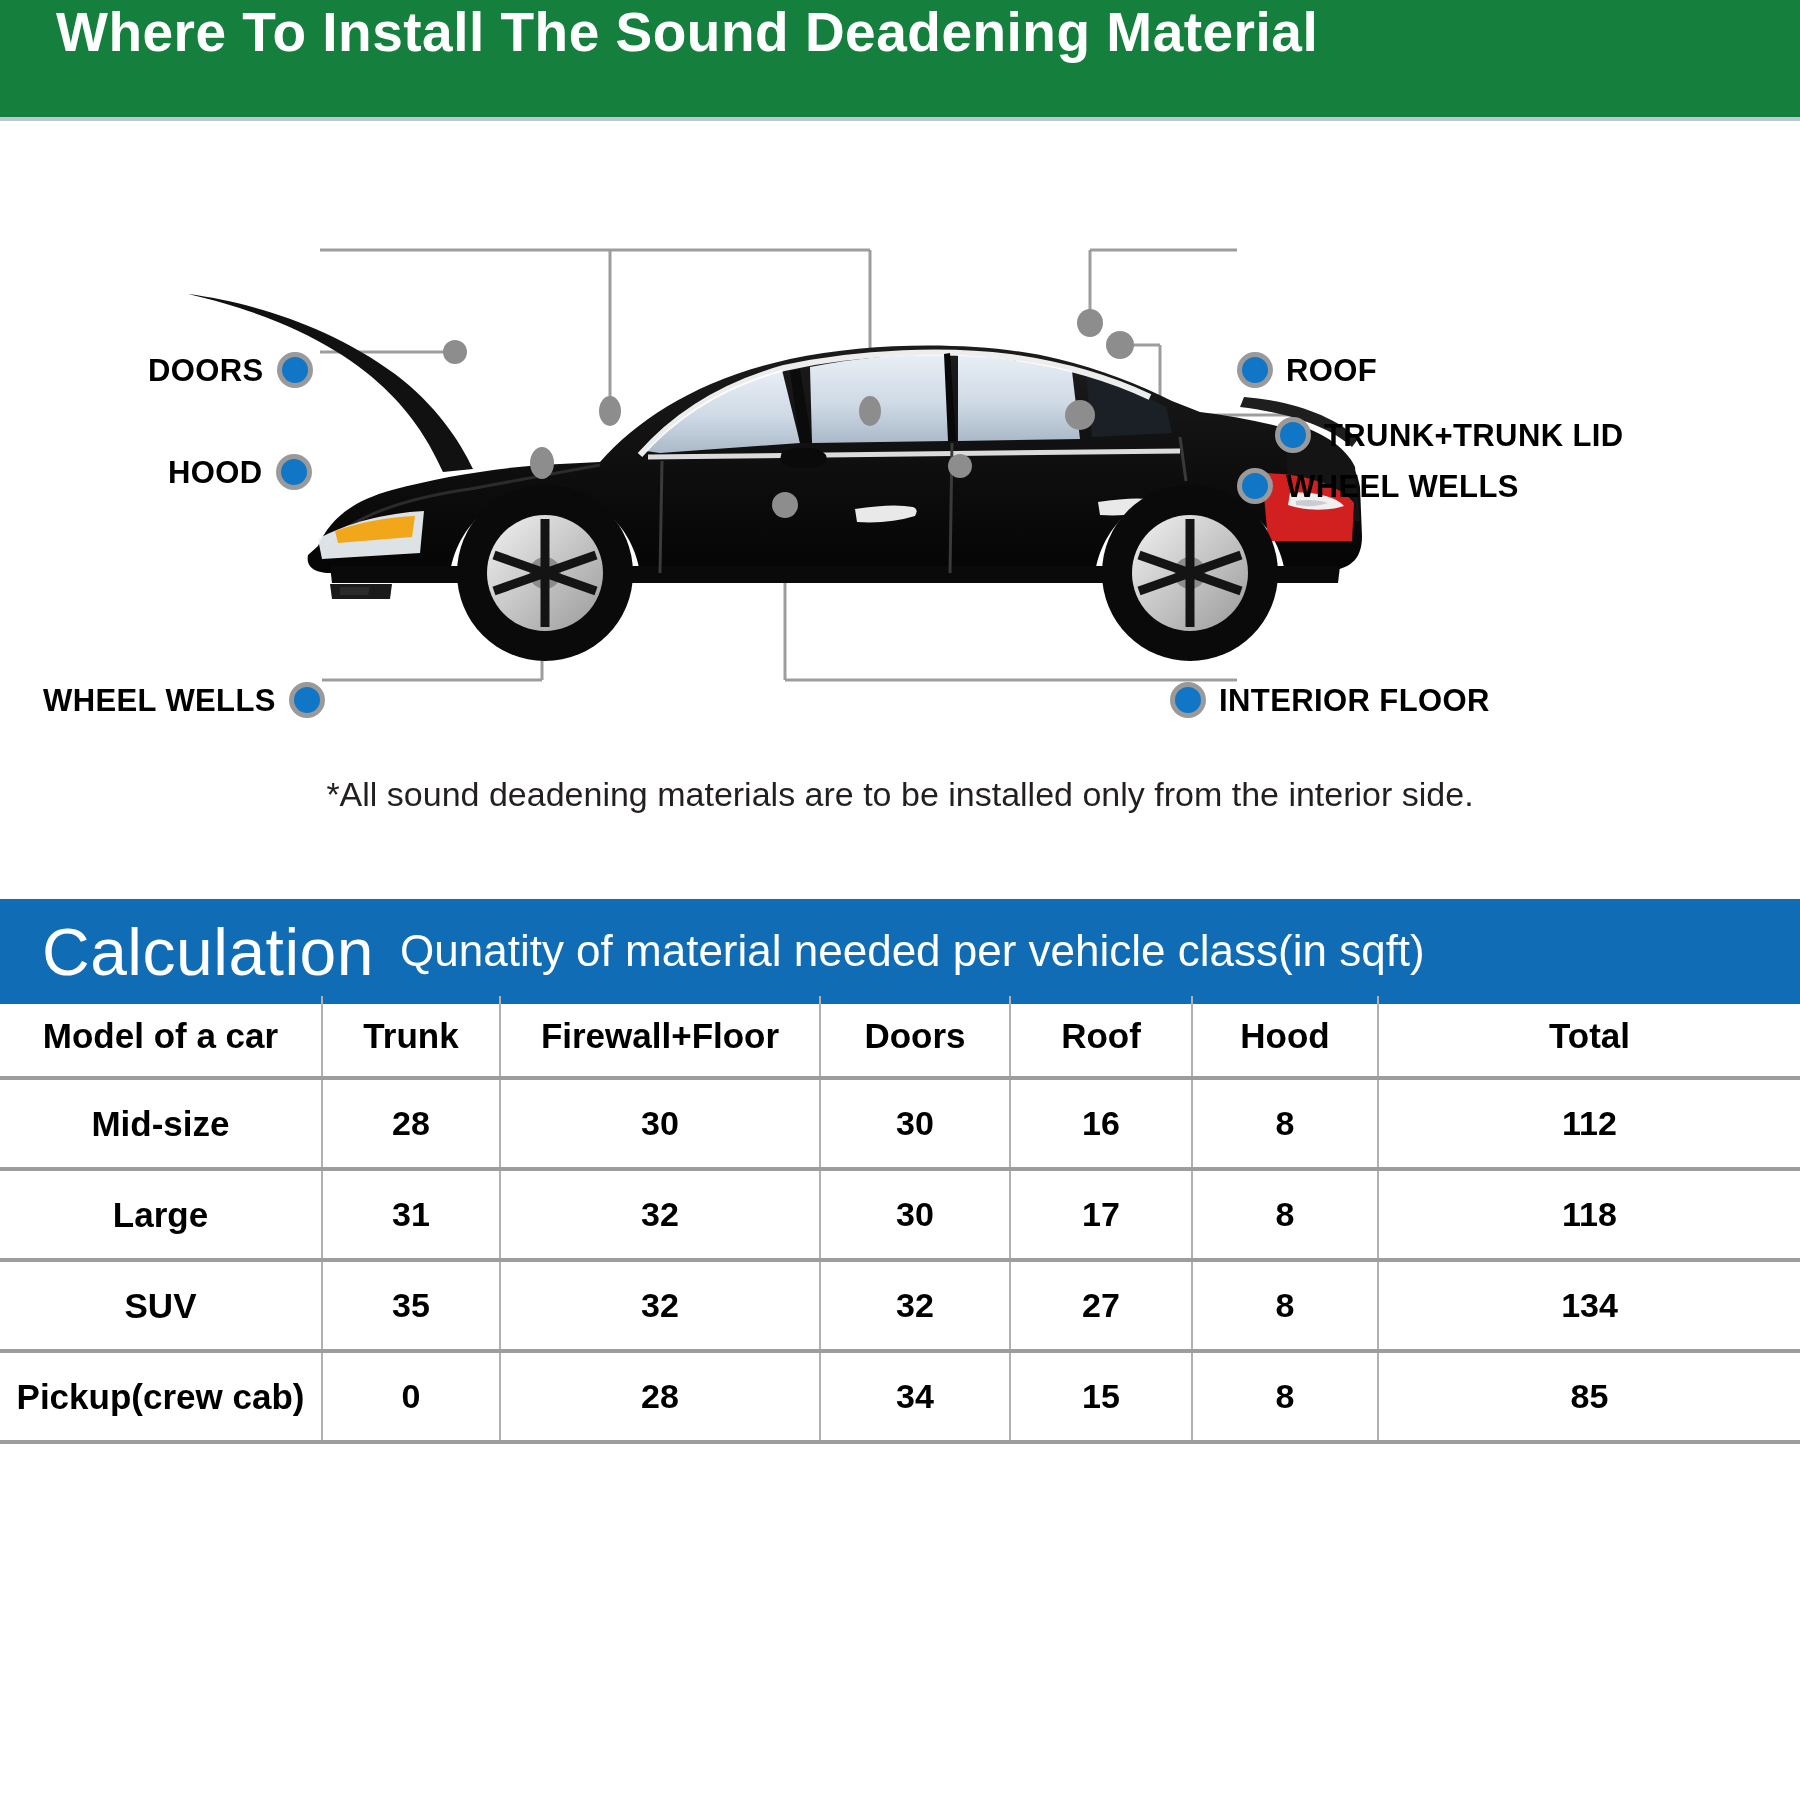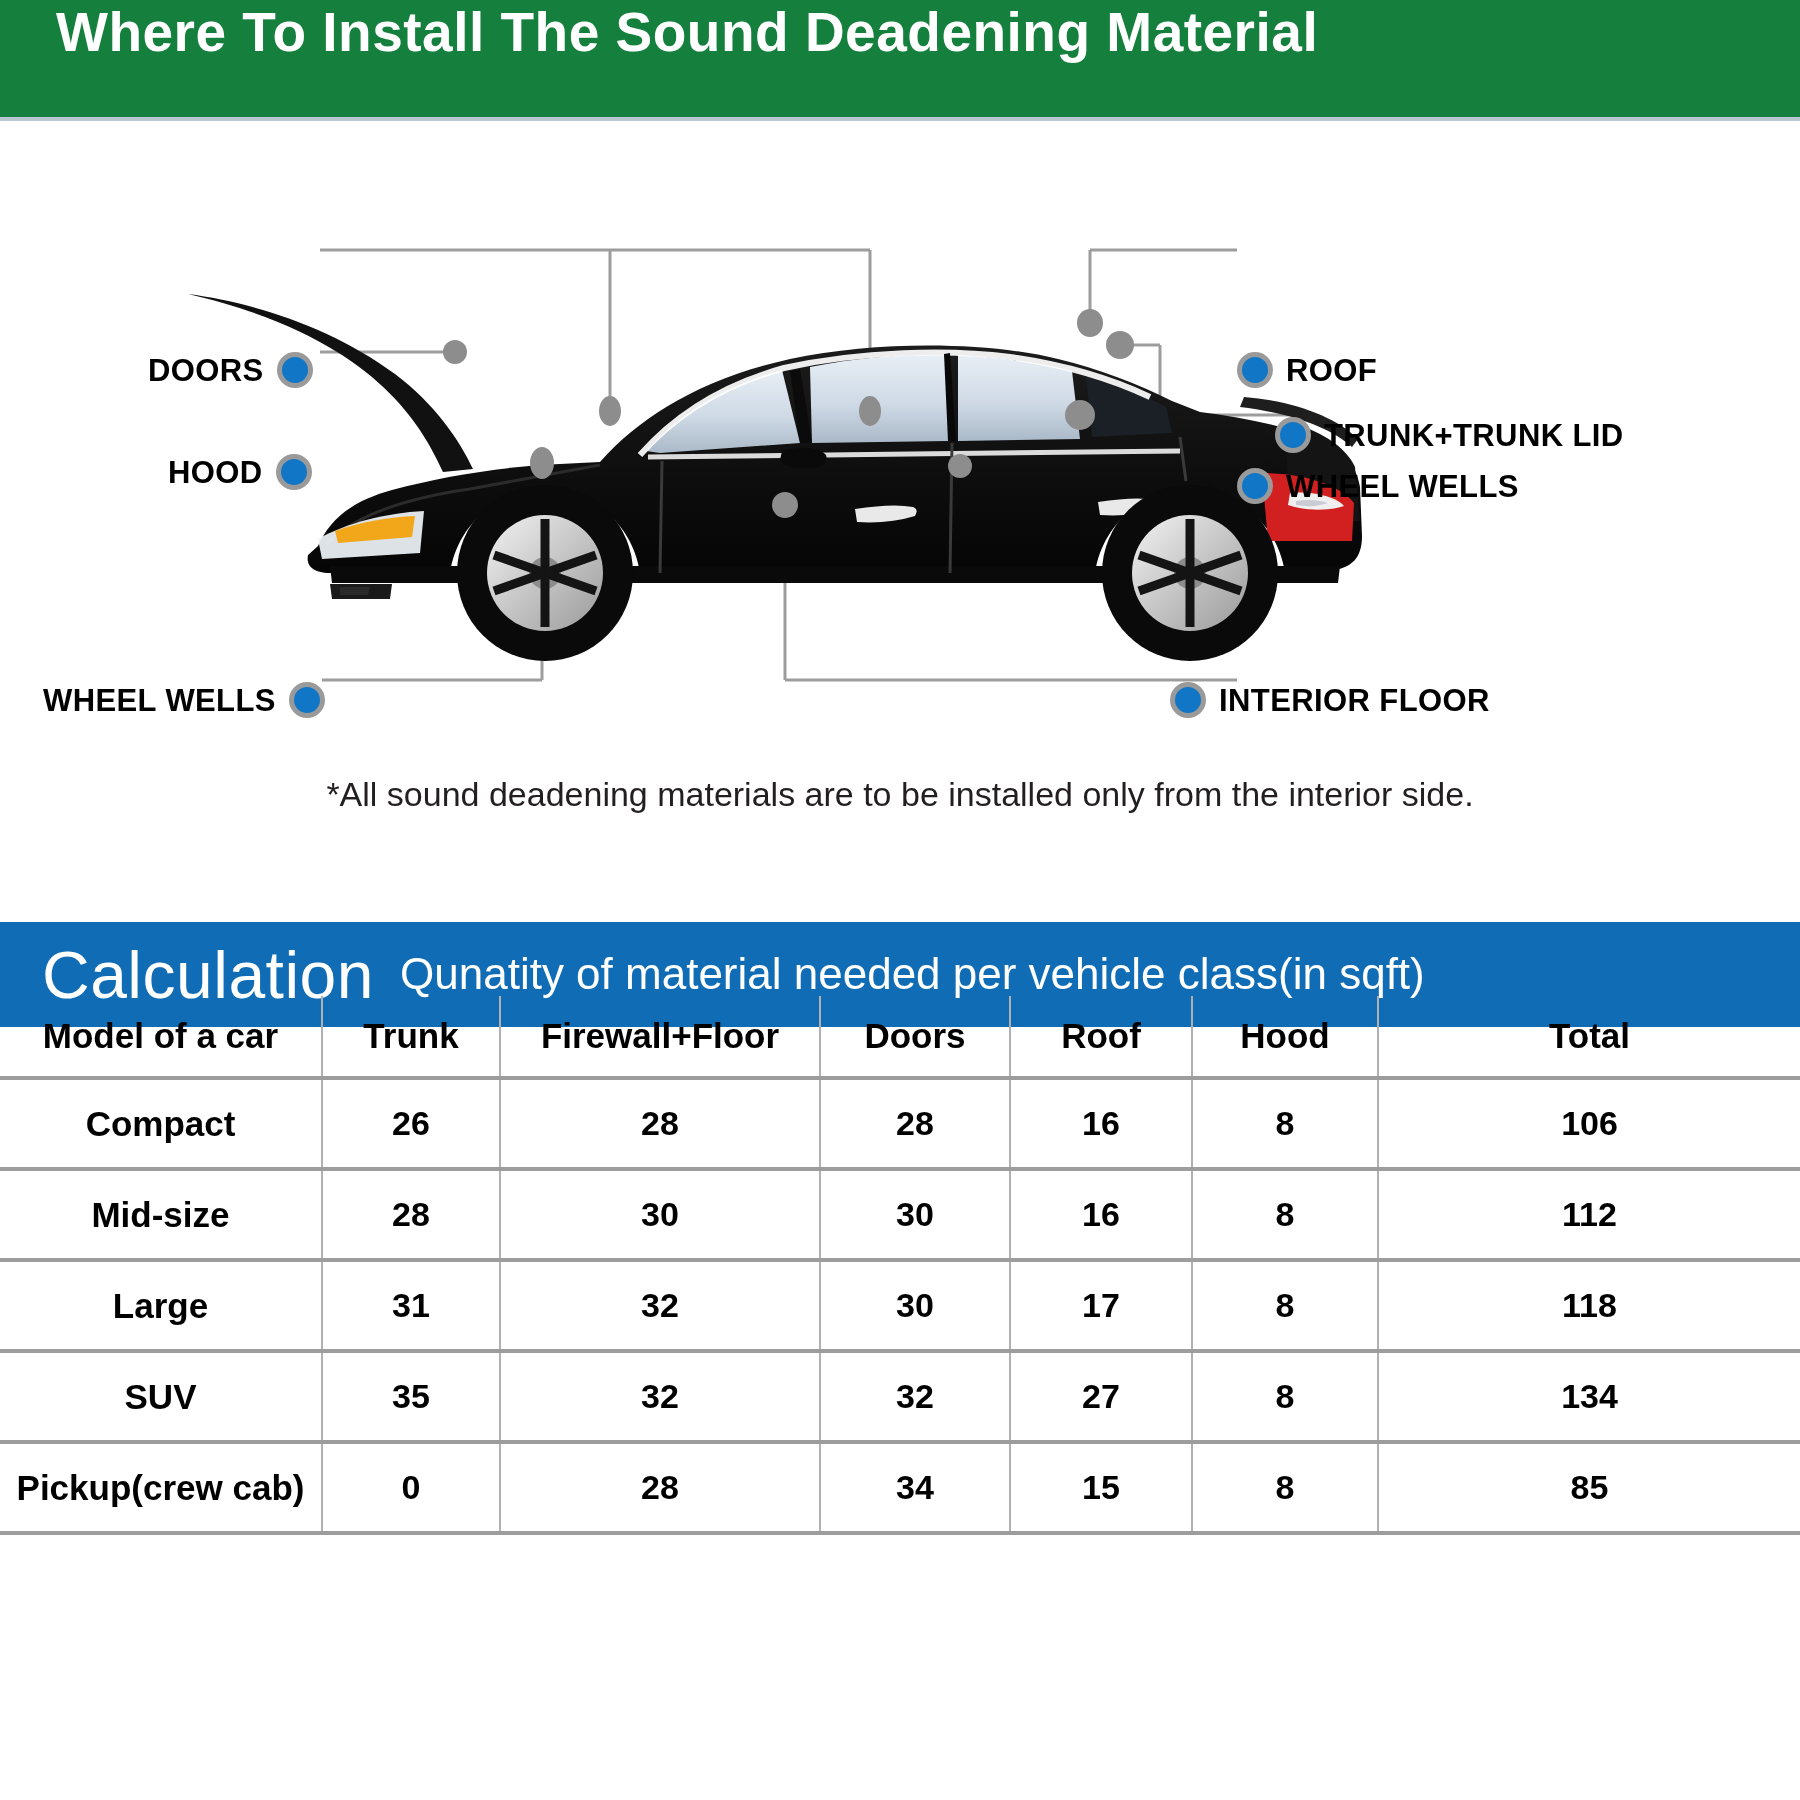--- a/index.html
+++ b/index.html
@@ -59,21 +59,21 @@
   .footnote{
     position:absolute;left:0;top:775px;width:1800px;
     text-align:center;
     font-size:34px;
     color:#231f20;
     font-family:"Liberation Sans", sans-serif;
   }
 
   
   .calc-banner{
-    position:absolute;left:0;top:922px;width:1800px;height:105px;
+    position:absolute;left:0;top:899px;width:1800px;height:105px;
     background:#0f6cb5;
     display:flex;align-items:center;
   }
   .calc-title{
     color:#fff;font-size:66px;font-weight:normal;padding-left:42px;
     letter-spacing:0.5px;
   }
   .calc-sub{
     color:#ffffff;font-size:44px;font-weight:normal;padding-left:26px;
     padding-bottom:2px;
@@ -328,29 +328,20 @@
       <th>Trunk</th>
       <th>Firewall+Floor</th>
       <th>Doors</th>
       <th>Roof</th>
       <th>Hood</th>
       <th>Total</th>
     </tr>
   </thead>
   <tbody>
     <tr>
-      <td class="model">Compact</td>
-      <td>26</td>
-      <td>28</td>
-      <td>28</td>
-      <td>16</td>
-      <td>8</td>
-      <td>106</td>
-    </tr>
-    <tr>
       <td class="model">Mid-size</td>
       <td>28</td>
       <td>30</td>
       <td>30</td>
       <td>16</td>
       <td>8</td>
       <td>112</td>
     </tr>
     <tr>
       <td class="model">Large</td>

